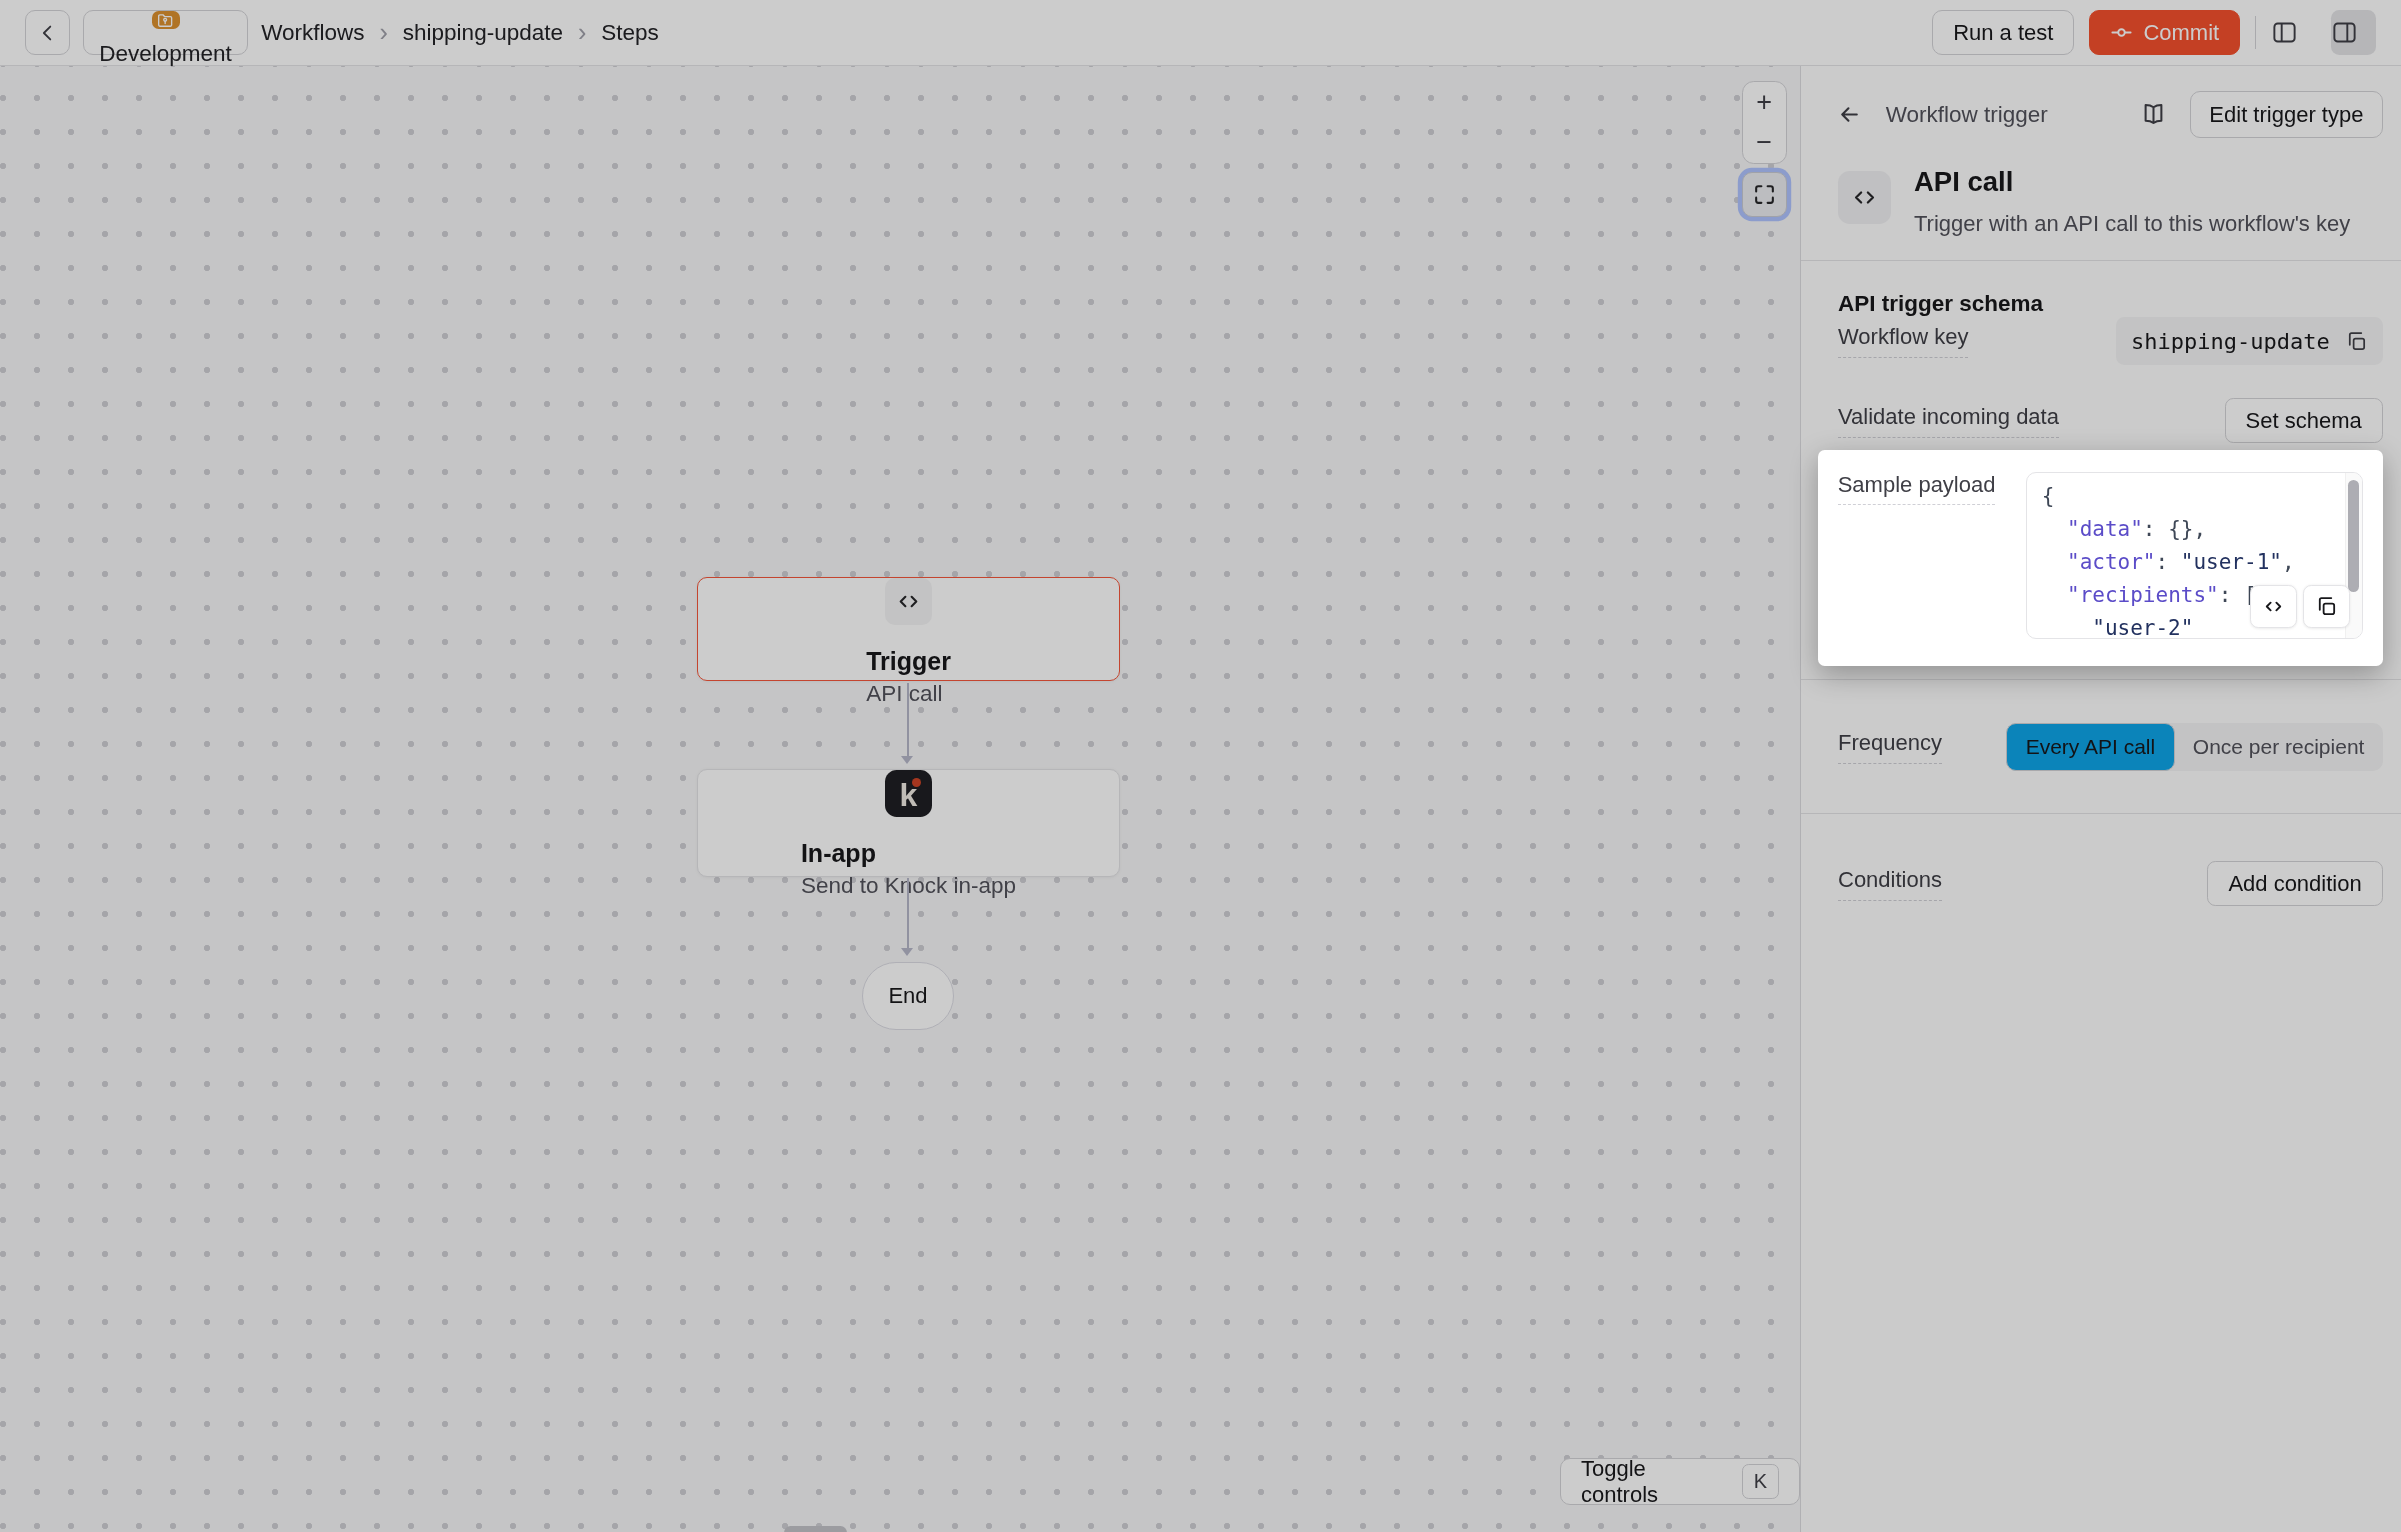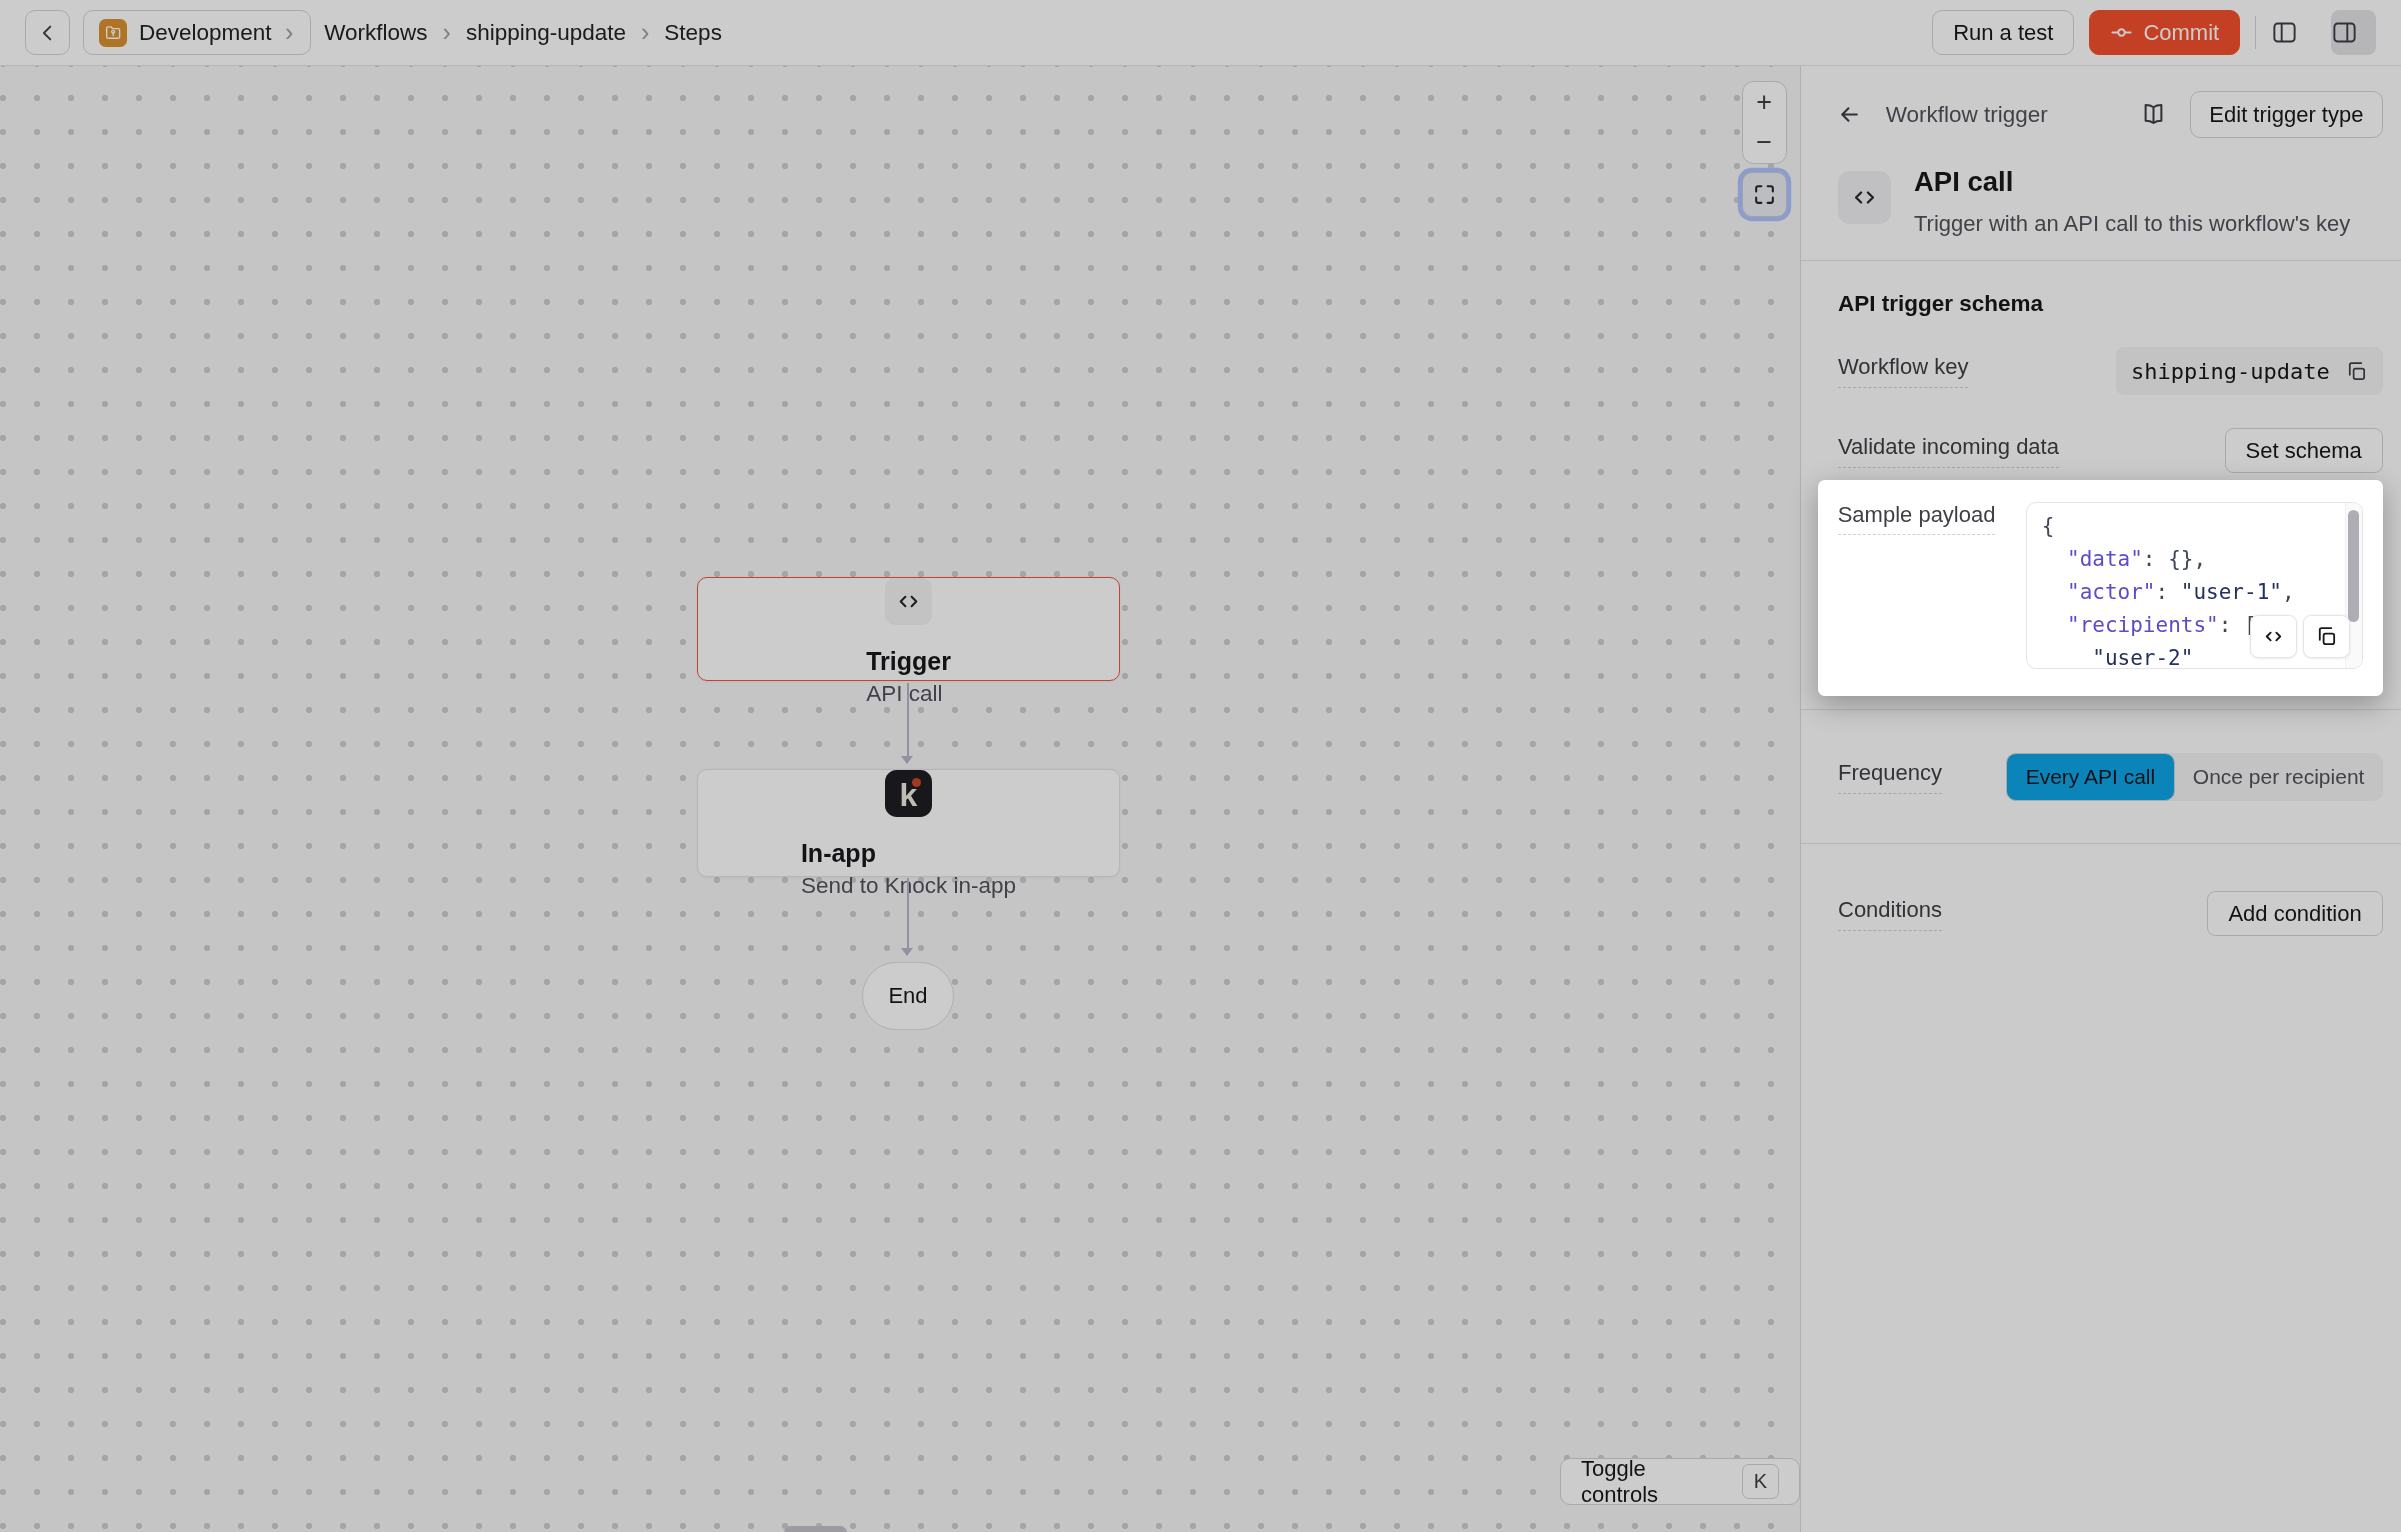--- a/index.html
+++ b/index.html
@@ -13,21 +13,21 @@
   body{font-family:"Liberation Sans",sans-serif;color:var(--ink);background:#fff;}
   .app{position:relative;width:2401px;height:1533px;overflow:hidden;}
 
   
   .topbar{position:absolute;left:0;top:0;width:2401px;height:66px;background:#fff;
     border-bottom:0.8px solid var(--line);display:flex;align-items:center;padding:0 25px;gap:13.3px;}
   .iconbtn{display:flex;align-items:center;justify-content:center;background:#fff;
     border:0.8px solid var(--line2);border-radius:10px;cursor:pointer;}
   .backbtn{width:45px;height:45px;flex:0 0 auto;}
   .project-pill{display:flex;align-items:center;gap:11.7px;height:45px;padding:0 15px;
-    border:0.8px solid var(--line2);border-radius:10px;background:#fff;cursor:pointer;}
+    border:0.8px solid var(--line2);border-radius:10px;background:#fff;cursor:pointer;flex-direction:column;}
   .project-icon{width:28px;height:28px;border-radius:6.7px;background:#dd9130;display:flex;
     align-items:center;justify-content:center;}
   .crumb{font-size:22.5px;font-weight:500;color:#232327;}
   .crumb-sep{font-size:25px;color:var(--faint);padding:0 1.7px;}
   .topbar-right{margin-left:auto;display:flex;align-items:center;gap:15px;}
   .btn{display:flex;align-items:center;gap:10px;height:45px;padding:0 20px;border-radius:10px;
     font-size:22px;font-weight:500;background:#fff;border:0.8px solid var(--line2);cursor:pointer;color:var(--ink);}
   .btn.commit{background:var(--commit);border-color:var(--commit);color:#fff;}
   .vdivider{width:0.8px;height:33px;background:var(--line2);}
   .panelbtn{width:45px;height:45px;border:none;background:transparent;border-radius:8.3px;}
@@ -78,21 +78,21 @@
   .editbtn{height:47px;padding:0 18.3px;border:0.8px solid var(--line2);border-radius:10px;background:#fff;
     font-size:22px;font-weight:500;color:var(--ink);cursor:pointer;}
   .trigger-type{display:flex;align-items:flex-start;gap:23px;margin:28px 18.3px 0 37px;}
   .tt-icon{width:53px;height:53px;border-radius:11.7px;background:#f1f1f3;display:flex;align-items:center;
     justify-content:center;flex:0 0 auto;margin-top:5px;}
   .tt-title{font-size:27.5px;font-weight:600;color:var(--ink);}
   .tt-desc{font-size:22px;color:var(--muted);margin-top:13.3px;}
   .sb-hr{border:none;border-top:0.8px solid var(--line);margin-top:23px;}
   .sb-heading{font-size:22.5px;font-weight:600;color:var(--ink);margin:30px 18.3px 0 37px;}
   .sb-row{display:flex;align-items:center;justify-content:space-between;padding:0 18.3px 0 37px;}
-  .row-wk{margin-top:30px;}
+  .row-wk{}
   .row-validate{margin-top:33px;}
   .row-frequency{margin-top:43px;}
   .row-conditions{margin-top:47px;}
   .field-label{font-size:22px;color:var(--ink2);border-bottom:1.7px dashed #d0d0d6;padding-bottom:6.7px;cursor:help;}
   .key-pill{display:flex;align-items:center;gap:15px;height:48px;background:var(--panelbg);
     border-radius:8.3px;padding:0 15px;}
   .key-pill code{font-family:"DejaVu Sans Mono",monospace;font-size:22px;color:var(--ink);}
   .copybtn{background:none;border:none;display:flex;align-items:center;cursor:pointer;}
   .secondary-btn{height:45px;padding:0 20px;border:0.8px solid var(--line2);border-radius:8.3px;
     background:#fff;font-size:22px;font-weight:500;color:var(--ink);cursor:pointer;}

